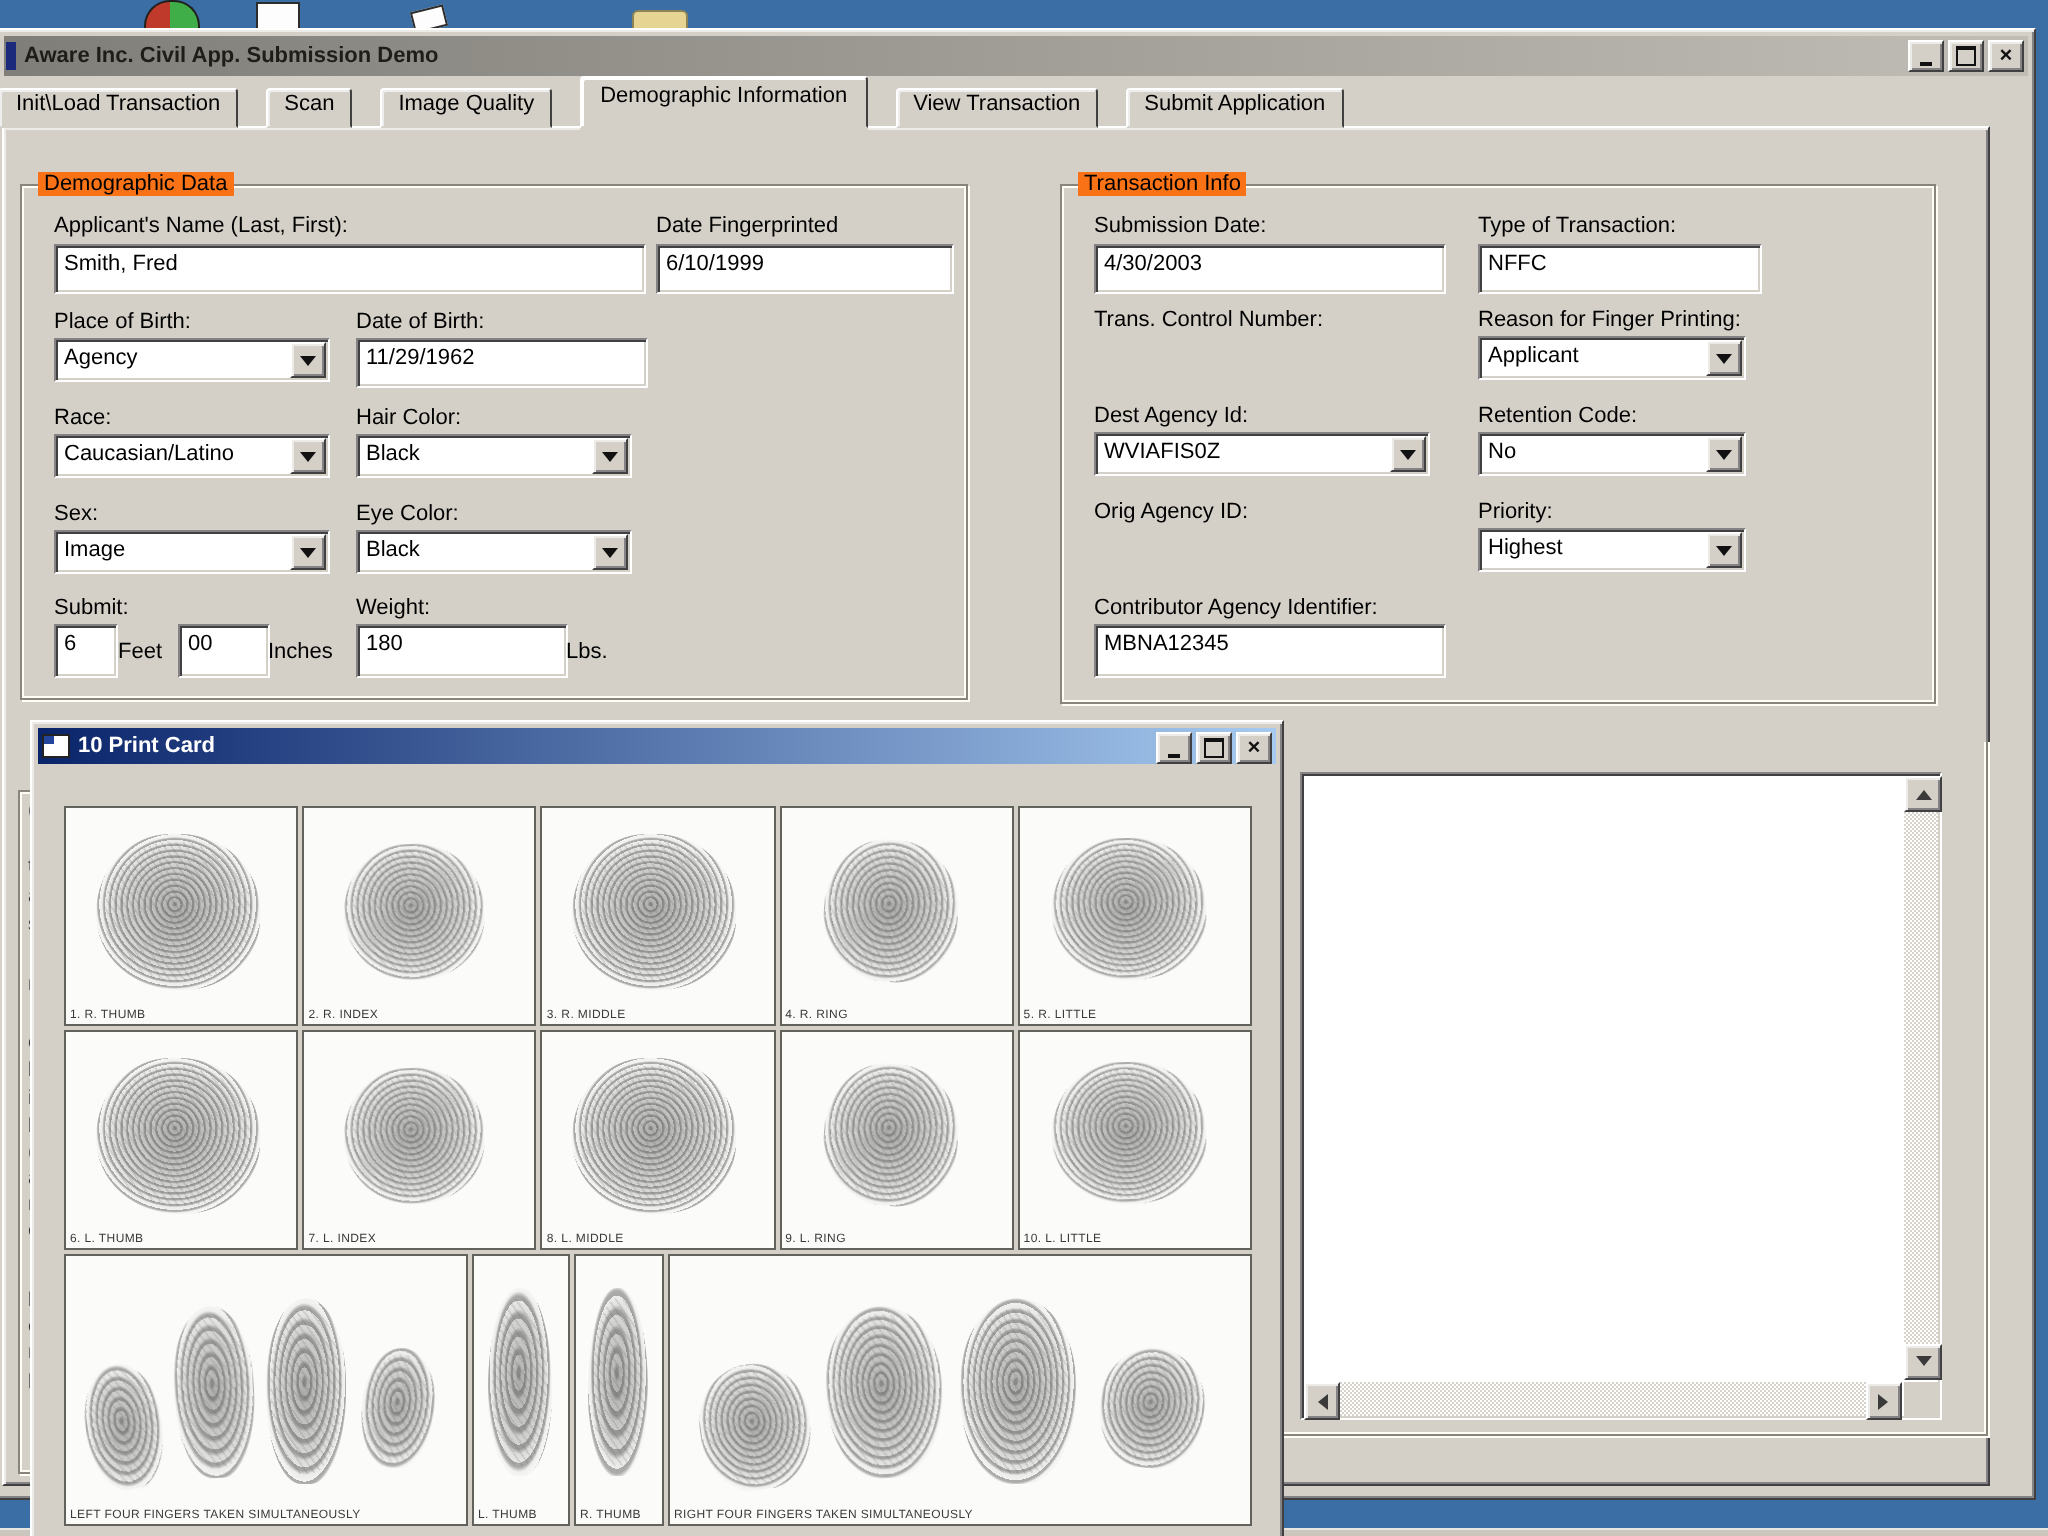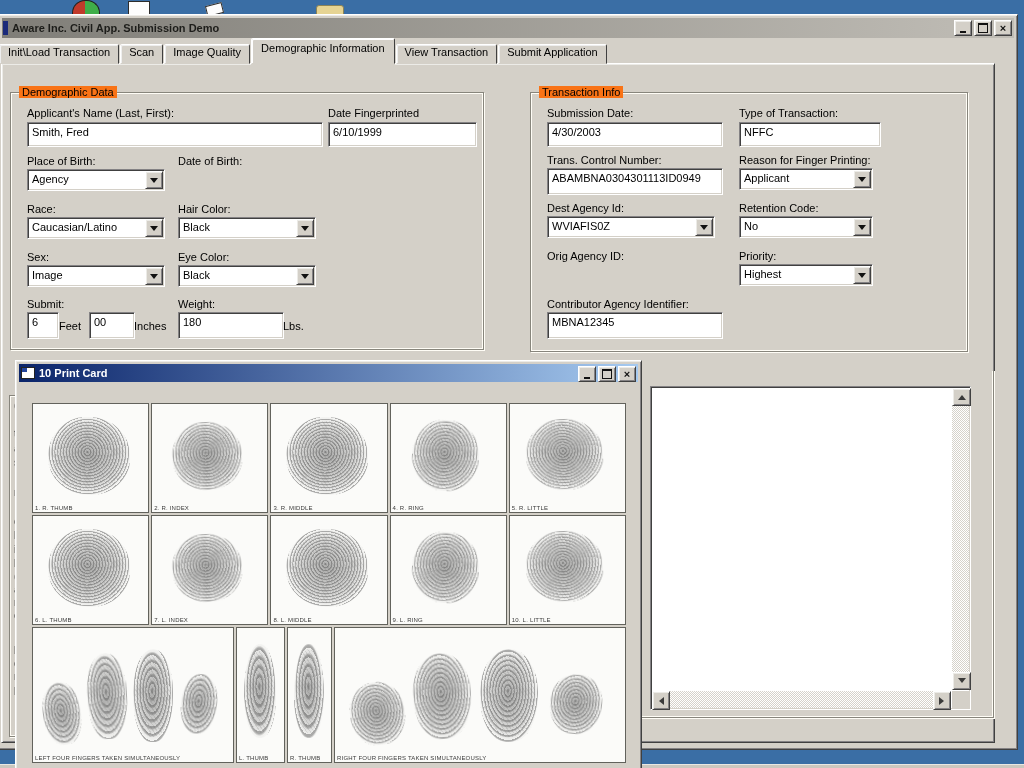--- a/index.html
+++ b/index.html
@@ -27,21 +27,21 @@
   .titlebar-active{background:linear-gradient(90deg,#0a246a,#a6caf0);display:flex;align-items:center}
   .title-text{font-weight:bold;font-size:11px;padding-left:4px}
   .wbtns{position:absolute;right:2px;top:2px;display:flex;gap:2px}
   .wbtn{width:16px;height:14px;display:flex;align-items:center;justify-content:center;cursor:pointer;position:relative}
   .gl-min{width:6px;height:2px;background:#111;margin-top:7px}
   .gl-max{width:8px;height:7px;border:1px solid #111;border-top:2px solid #111}
   .gl-x{font-size:11px;font-weight:bold;line-height:10px;color:#111}
   
   .tabstrip{position:absolute;left:0;top:28px;height:21px;display:flex;align-items:flex-end;z-index:4}
   .tab{height:17px;padding:1px 8px 0 8px;background:#d4d0c8;border:1px solid;border-color:#fff #404040 transparent #fff;
-       border-radius:2px 2px 0 0;margin-right:1px;white-space:nowrap;box-shadow:inset 1px 1px 0 #eee;cursor:pointer}
+       border-radius:2px 2px 0 0;margin-right:14px;white-space:nowrap;box-shadow:inset 1px 1px 0 #eee;cursor:pointer}
   .tab.active{height:21px;padding:3px 9px 0 9px;margin-top:-4px;z-index:6;position:relative;
        box-shadow:inset 1px 1px 0 #fff, 0 2px 0 #d4d0c8}
   
   .scrolltrack{background:#fff;background-image:repeating-conic-gradient(#ffffff 0% 25%, #d6d2ca 25% 50%);background-size:2px 2px}
   .sbtn{position:absolute;display:flex;align-items:center;justify-content:center}
   
   .fprow{position:absolute;left:16px;width:594px;display:grid;gap:2px}
   .fpcell{background:#fbfbf9;border:1px solid #62625c;position:relative;overflow:hidden}
   .fplabel{position:absolute;left:2px;bottom:1px;font-size:6px;color:#3a3a3a;letter-spacing:.2px;white-space:nowrap}
   .inkpat{position:absolute;opacity:.78;filter:blur(.35px);
@@ -112,20 +112,21 @@
 
       <span class="flabel" style="left:16px;top:62px">Place of Birth:</span>
       <div class="abs sunken dd" style="left:16px;top:76px;width:136px;height:20px">
         <span class="val">Agency</span>
         <div class="ddbtn raised">
             <div class="tri-dn"></div>
           </div>
       </div>
 
       <span class="flabel" style="left:167px;top:62px">Date of Birth:</span>
+      <div class="tfield sunken" style="left:167px;top:76px;width:136px;height:20px">11/29/1962</div>
 
       <span class="flabel" style="left:16px;top:110px">Race:</span>
       <div class="abs sunken dd" style="left:16px;top:124px;width:136px;height:20px">
         <span class="val">Caucasian/Latino</span>
         <div class="ddbtn raised">
             <div class="tri-dn"></div>
           </div>
       </div>
 
       <span class="flabel" style="left:167px;top:110px">Hair Color:</span>
@@ -166,21 +167,20 @@
     <div class="abs groupbox" style="left:528px;top:28px;width:436px;height:258px">
       <span class="legend">Transaction Info</span>
 
       <span class="flabel" style="left:16px;top:14px">Submission Date:</span>
       <div class="tfield sunken" style="left:16px;top:29px;width:166px;height:20px">4/30/2003</div>
 
       <span class="flabel" style="left:208px;top:14px">Type of Transaction:</span>
       <div class="tfield sunken" style="left:208px;top:29px;width:132px;height:20px">NFFC</div>
 
       <span class="flabel" style="left:16px;top:61px">Trans. Control Number:</span>
-      <div class="tfield sunken" style="left:16px;top:75px;width:166px;height:22px">ABAMBNA0304301113ID0949</div>
 
       <span class="flabel" style="left:208px;top:61px">Reason for Finger Printing:</span>
       <div class="abs sunken dd" style="left:208px;top:75px;width:132px;height:20px">
         <span class="val">Applicant</span>
         <div class="ddbtn raised">
             <div class="tri-dn"></div>
           </div>
       </div>
 
       <span class="flabel" style="left:16px;top:109px">Dest Agency Id:</span>

